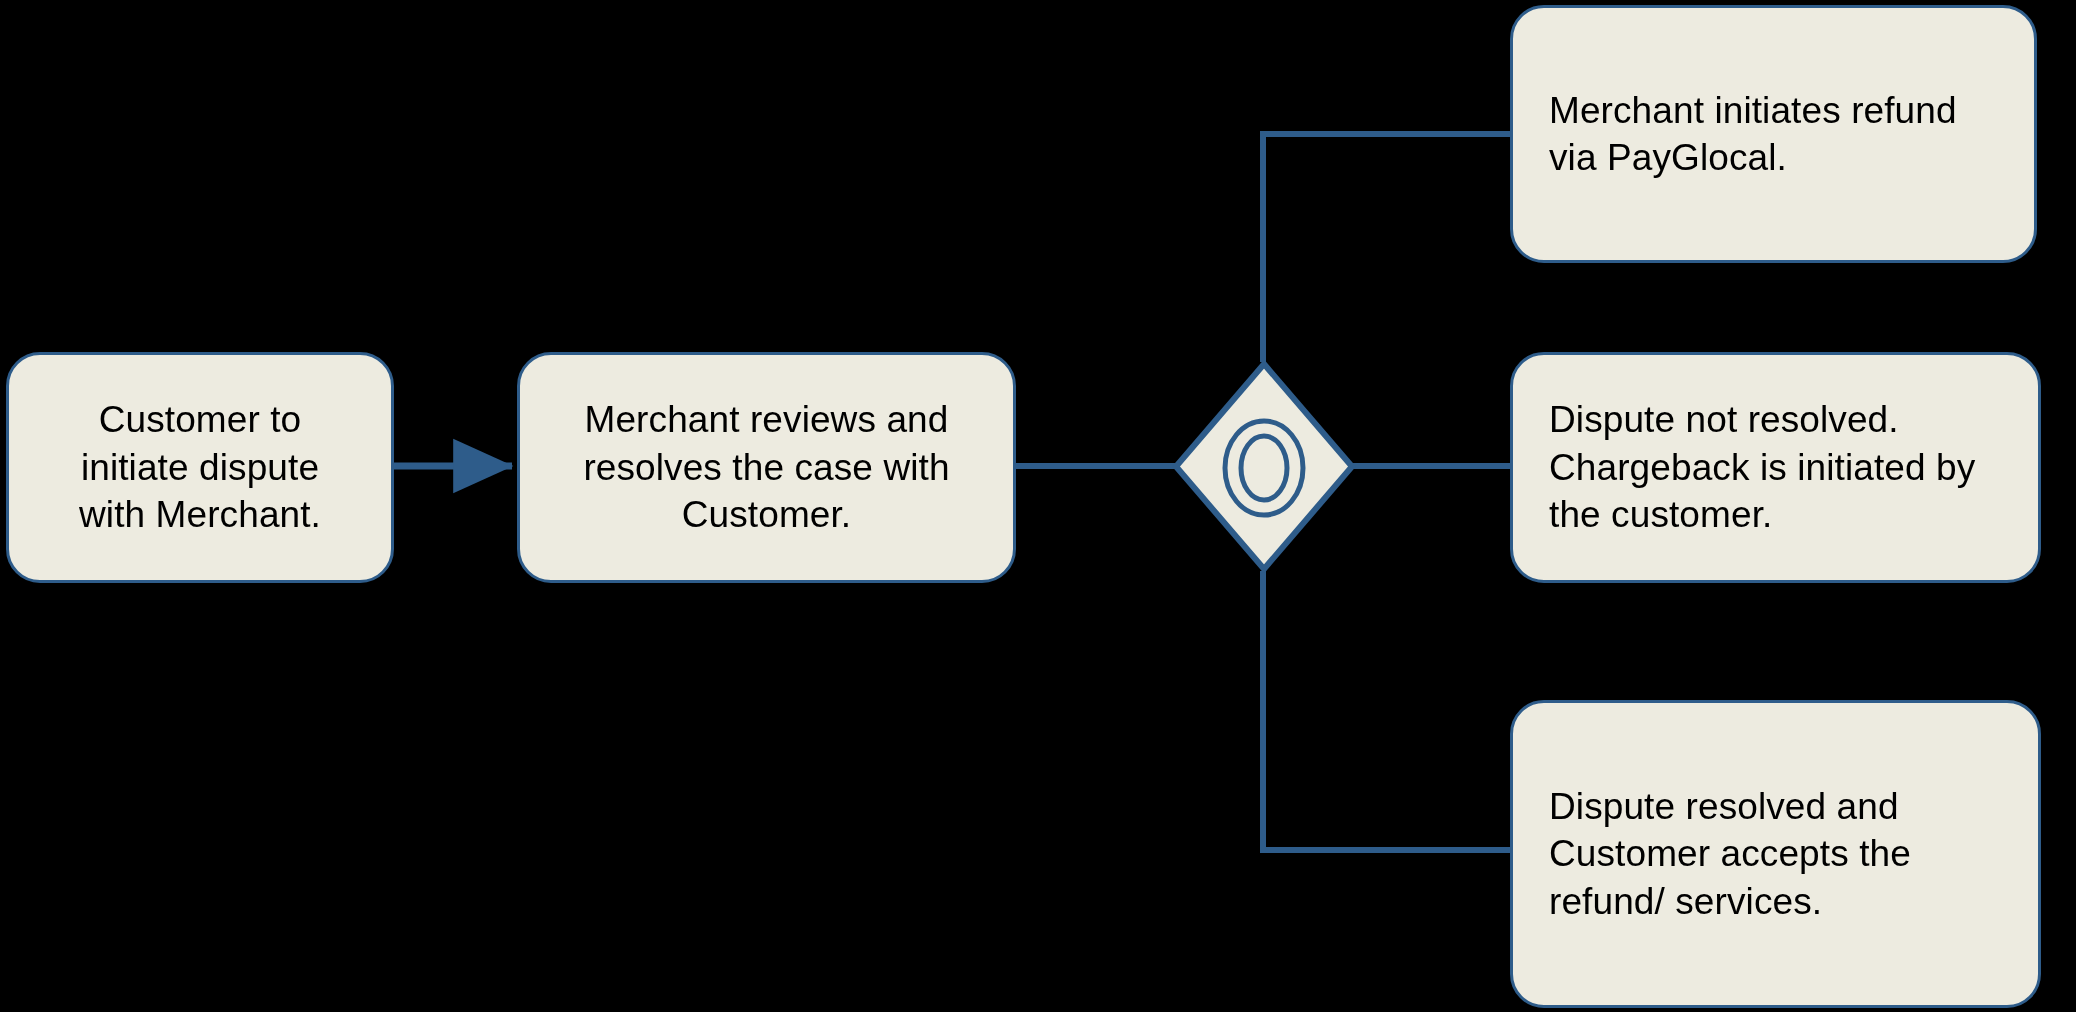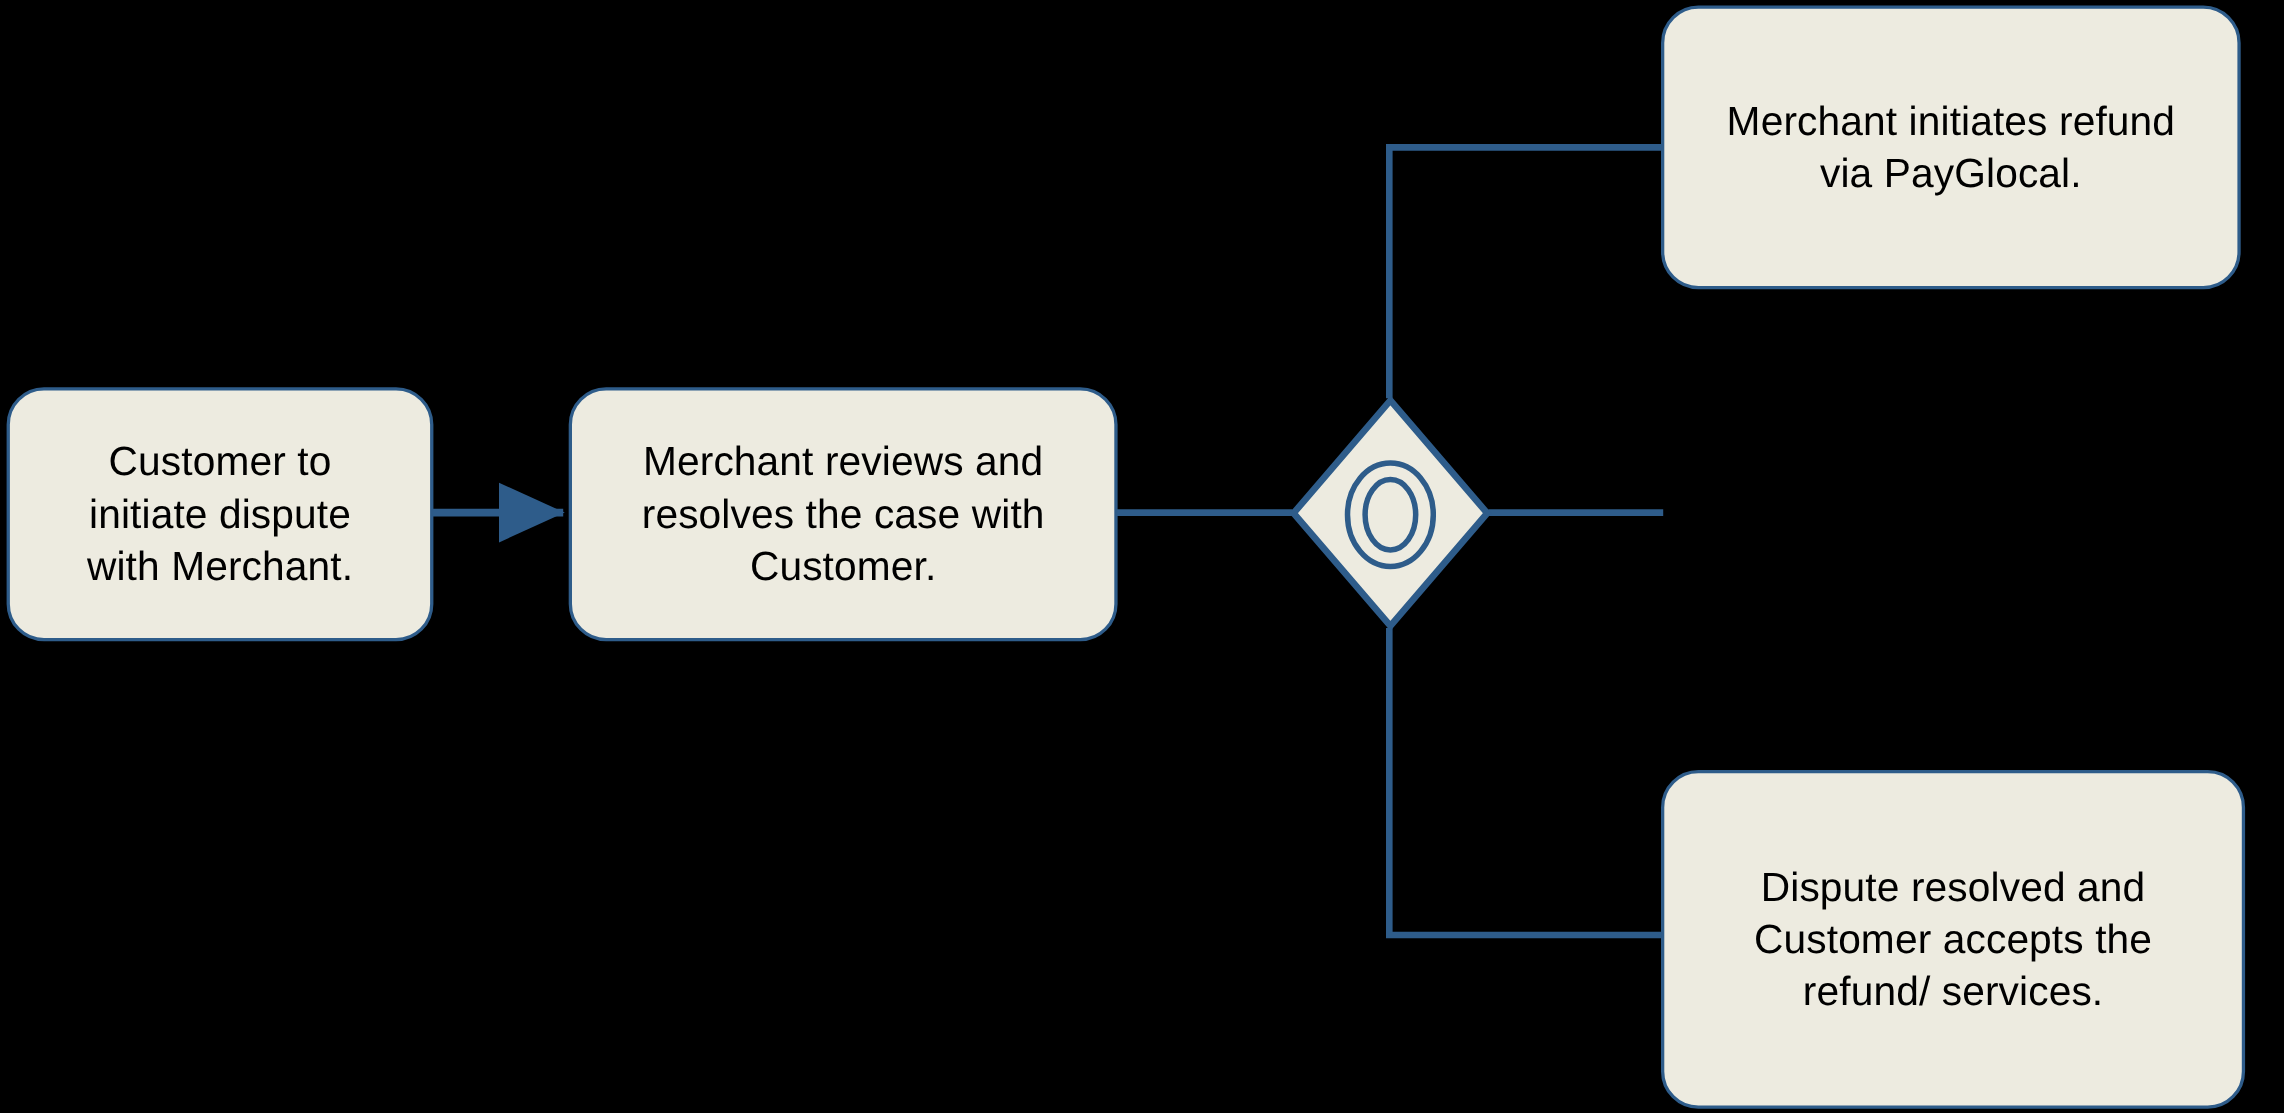--- a/index.html
+++ b/index.html
@@ -46,21 +46,21 @@
     font-size: 37px;
     line-height: 1.28;
     letter-spacing: 0.1px;
     white-space: pre-line;
   }
   .align-center .node-text {
     text-align: center;
     padding: 0 14px;
   }
   .align-left .node-text {
-    text-align: center;
+    text-align: left;
     padding: 0 36px;
   }
 
   
   #node-customer-initiate { left: 6px;    top: 352px; width: 388px; height: 231px; }
   #node-merchant-review   { left: 517px;  top: 352px; width: 499px; height: 231px; }
   #node-refund            { left: 1510px; top: 5px;   width: 527px; height: 258px; }
   #node-chargeback        { left: 1510px; top: 352px; width: 531px; height: 231px; }
   #node-resolved          { left: 1510px; top: 700px; width: 531px; height: 308px; }
 
@@ -113,20 +113,25 @@
     <polygon points="92,4 180,106.5 92,209 4,106.5" fill="#EDEBE0" stroke="#2E5C8A" stroke-width="6" stroke-linejoin="miter"></polygon>
     <ellipse cx="92" cy="108" rx="39" ry="47" fill="none" stroke="#2E5C8A" stroke-width="5"></ellipse>
     <ellipse cx="92" cy="108" rx="23" ry="32" fill="none" stroke="#2E5C8A" stroke-width="5"></ellipse>
   </svg>
 
   <div class="node-box align-left" id="node-refund">
     <div class="node-text">Merchant initiates refund
 via PayGlocal.</div>
   </div>
 
+  <div class="node-box align-left" id="node-chargeback">
+    <div class="node-text">Dispute not resolved.
+Chargeback is initiated by
+the customer.</div>
+  </div>
 
   <div class="node-box align-left" id="node-resolved">
     <div class="node-text">Dispute resolved and
 Customer accepts the
 refund/ services.</div>
   </div>
 
 </div>
 
 </body></html>

